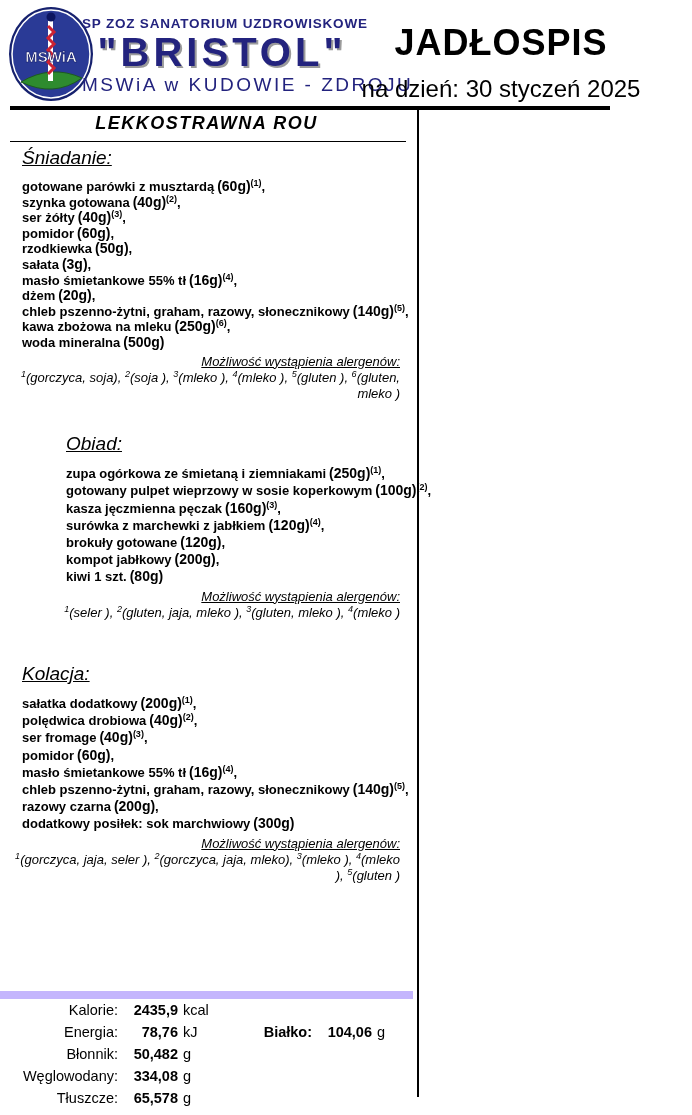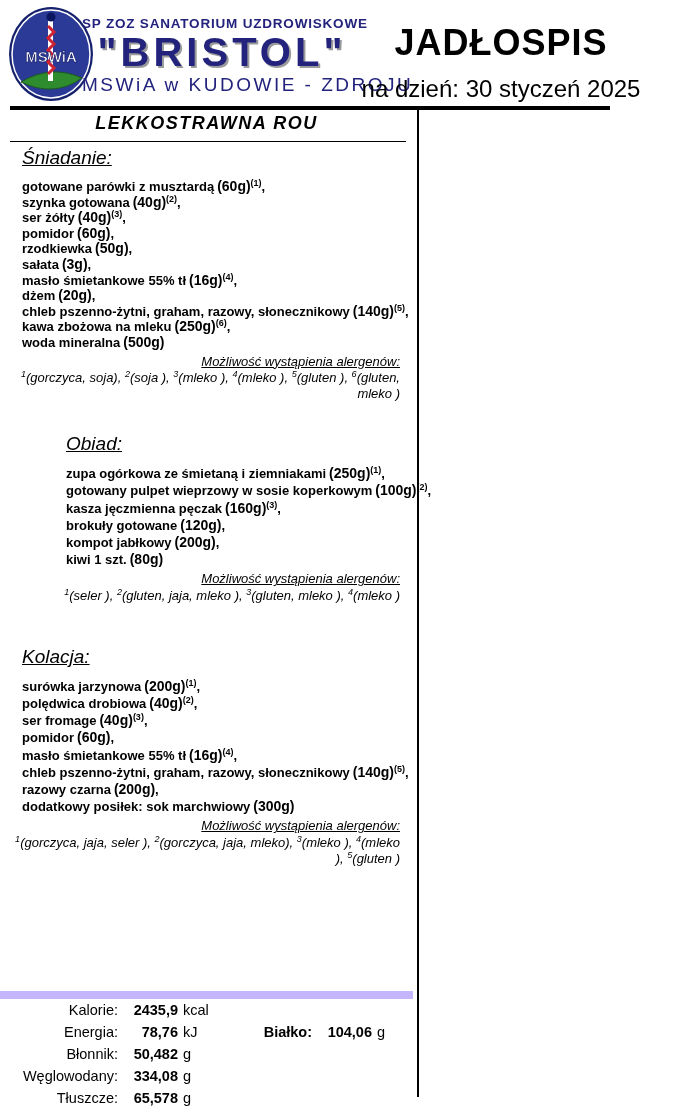--- a/index.html
+++ b/index.html
@@ -106,33 +106,34 @@
       <div class="allergen-heading">Możliwość wystąpienia alergenów:</div>
       <div class="allergen-line"><sup>1</sup><span>(gorczyca, soja), </span><sup>2</sup><span>(soja ), </span><sup>3</sup><span>(mleko ), </span><sup>4</sup><span>(mleko ), </span><sup>5</sup><span>(gluten ), </span><sup>6</sup><span>(gluten, mleko )</span></div>
     </div>
   </div>
         <div class="section sec-1">
     <div class="sec-heading">Obiad:</div>
     <div class="items">
             <div class="item"><span class="item-name">zupa ogórkowa ze śmietaną i ziemniakami</span><span class="item-portion">(250g)</span><sup class="fn">(1)</sup><span class="tail">,</span></div>
             <div class="item"><span class="item-name">gotowany pulpet wieprzowy w sosie koperkowym</span><span class="item-portion">(100g)</span><sup class="fn">(2)</sup><span class="tail">,</span></div>
             <div class="item"><span class="item-name">kasza jęczmienna pęczak</span><span class="item-portion">(160g)</span><sup class="fn">(3)</sup><span class="tail">,</span></div>
+            <div class="item"><span class="item-name">surówka z marchewki z jabłkiem</span><span class="item-portion">(120g)</span><sup class="fn">(4)</sup><span class="tail">,</span></div>
             <div class="item"><span class="item-name">brokuły gotowane</span><span class="item-portion">(120g)</span><span class="tail">,</span></div>
             <div class="item"><span class="item-name">kompot jabłkowy</span><span class="item-portion">(200g)</span><span class="tail">,</span></div>
             <div class="item"><span class="item-name">kiwi 1 szt.</span><span class="item-portion">(80g)</span></div>
           </div>
     <div class="allergens">
       <div class="allergen-heading">Możliwość wystąpienia alergenów:</div>
       <div class="allergen-line"><sup>1</sup><span>(seler ), </span><sup>2</sup><span>(gluten, jaja, mleko ), </span><sup>3</sup><span>(gluten, mleko ), </span><sup>4</sup><span>(mleko )</span></div>
     </div>
   </div>
         <div class="section sec-2">
     <div class="sec-heading">Kolacja:</div>
     <div class="items">
-            <div class="item"><span class="item-name">surówka jarzynowa</span><span class="item-portion">(200g)</span><sup class="fn">(1)</sup><span class="tail">,</span></div>
+            <div class="item"><span class="item-name">sałatka dodatkowy</span><span class="item-portion">(200g)</span><sup class="fn">(1)</sup><span class="tail">,</span></div>
             <div class="item"><span class="item-name">polędwica drobiowa</span><span class="item-portion">(40g)</span><sup class="fn">(2)</sup><span class="tail">,</span></div>
             <div class="item"><span class="item-name">ser fromage</span><span class="item-portion">(40g)</span><sup class="fn">(3)</sup><span class="tail">,</span></div>
             <div class="item"><span class="item-name">pomidor</span><span class="item-portion">(60g)</span><span class="tail">,</span></div>
             <div class="item"><span class="item-name">masło śmietankowe 55% tł</span><span class="item-portion">(16g)</span><sup class="fn">(4)</sup><span class="tail">,</span></div>
             <div class="item"><span class="item-name">chleb pszenno-żytni, graham, razowy, słonecznikowy</span><span class="item-portion">(140g)</span><sup class="fn">(5)</sup><span class="tail">,</span></div>
             <div class="item"><span class="item-name">razowy czarna</span><span class="item-portion">(200g)</span><span class="tail">,</span></div>
             <div class="item"><span class="item-name">dodatkowy posiłek: sok marchwiowy</span><span class="item-portion">(300g)</span></div>
           </div>
     <div class="allergens">
       <div class="allergen-heading">Możliwość wystąpienia alergenów:</div>

